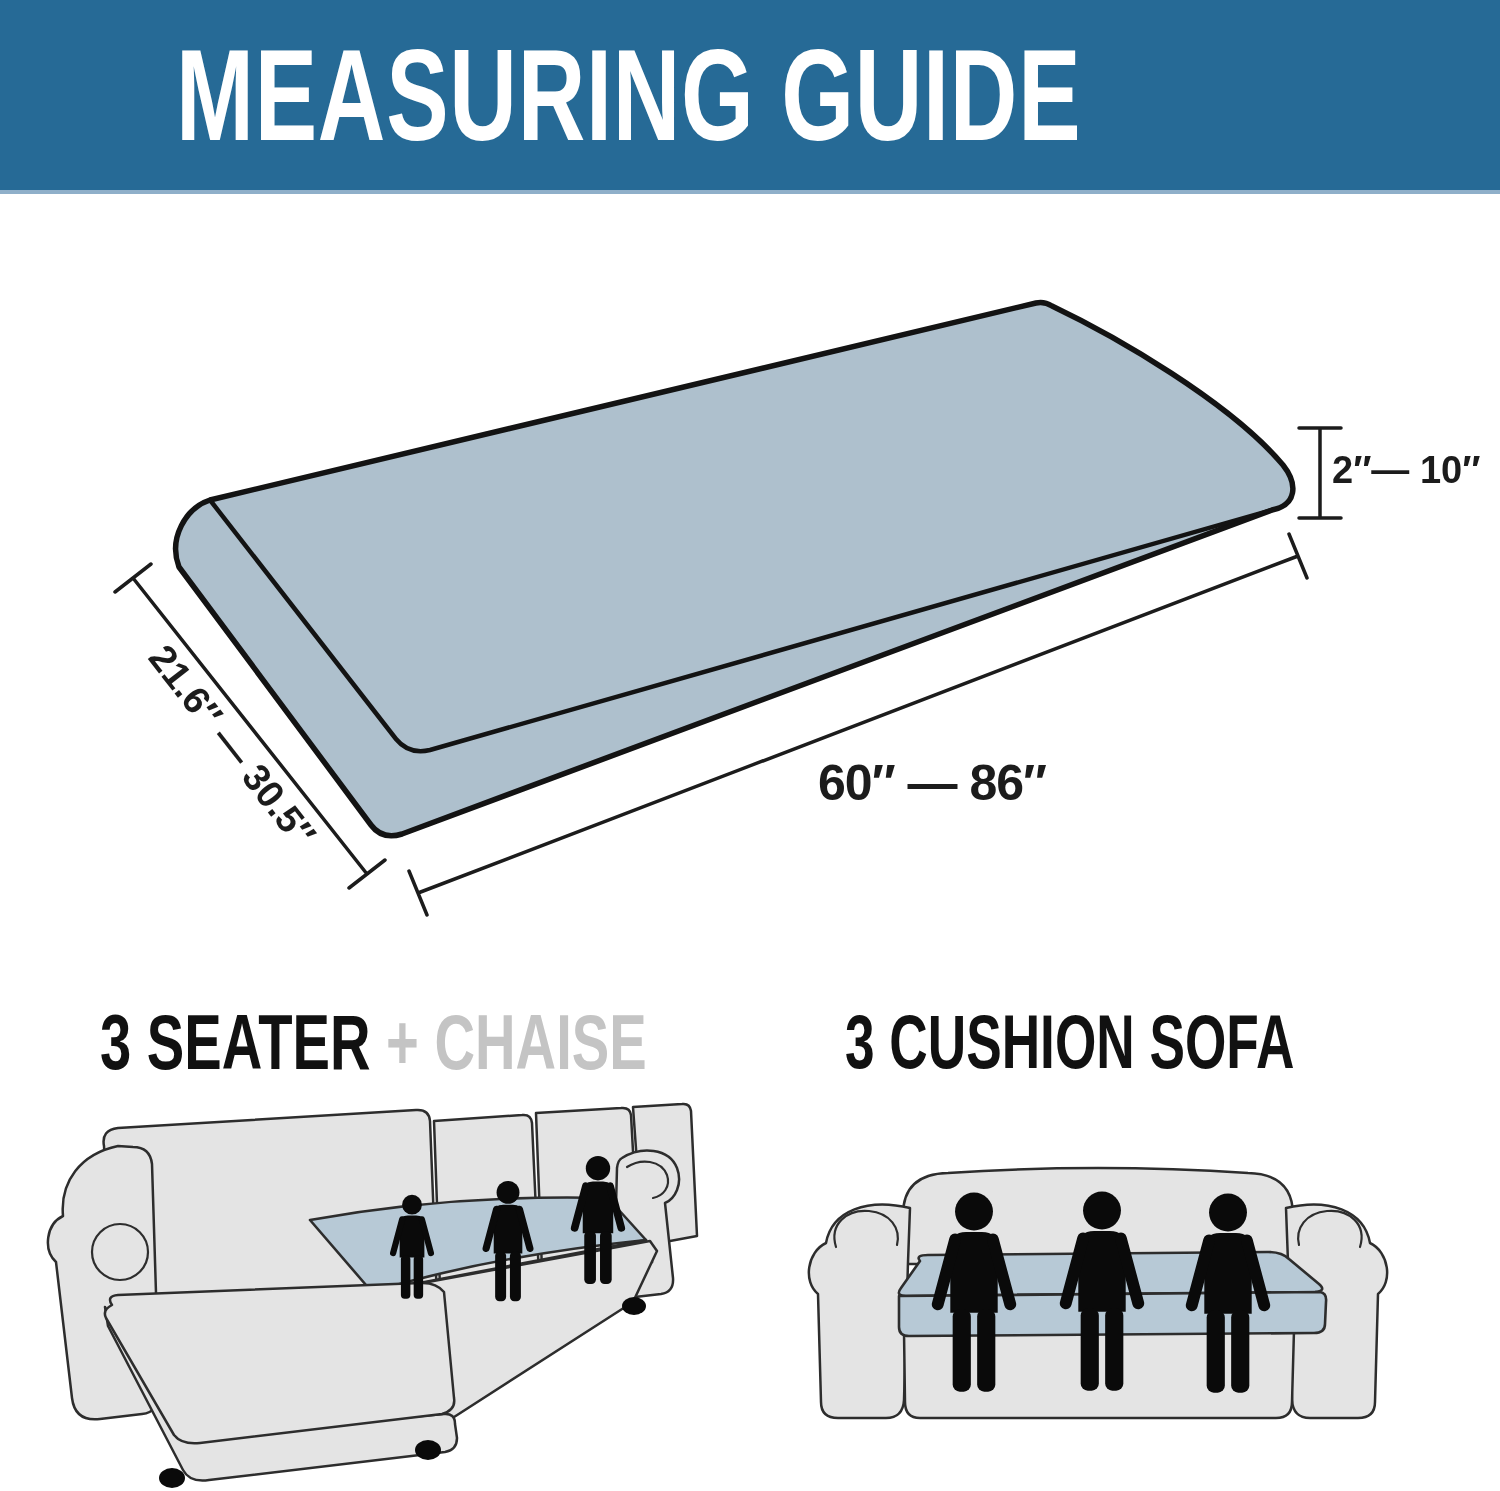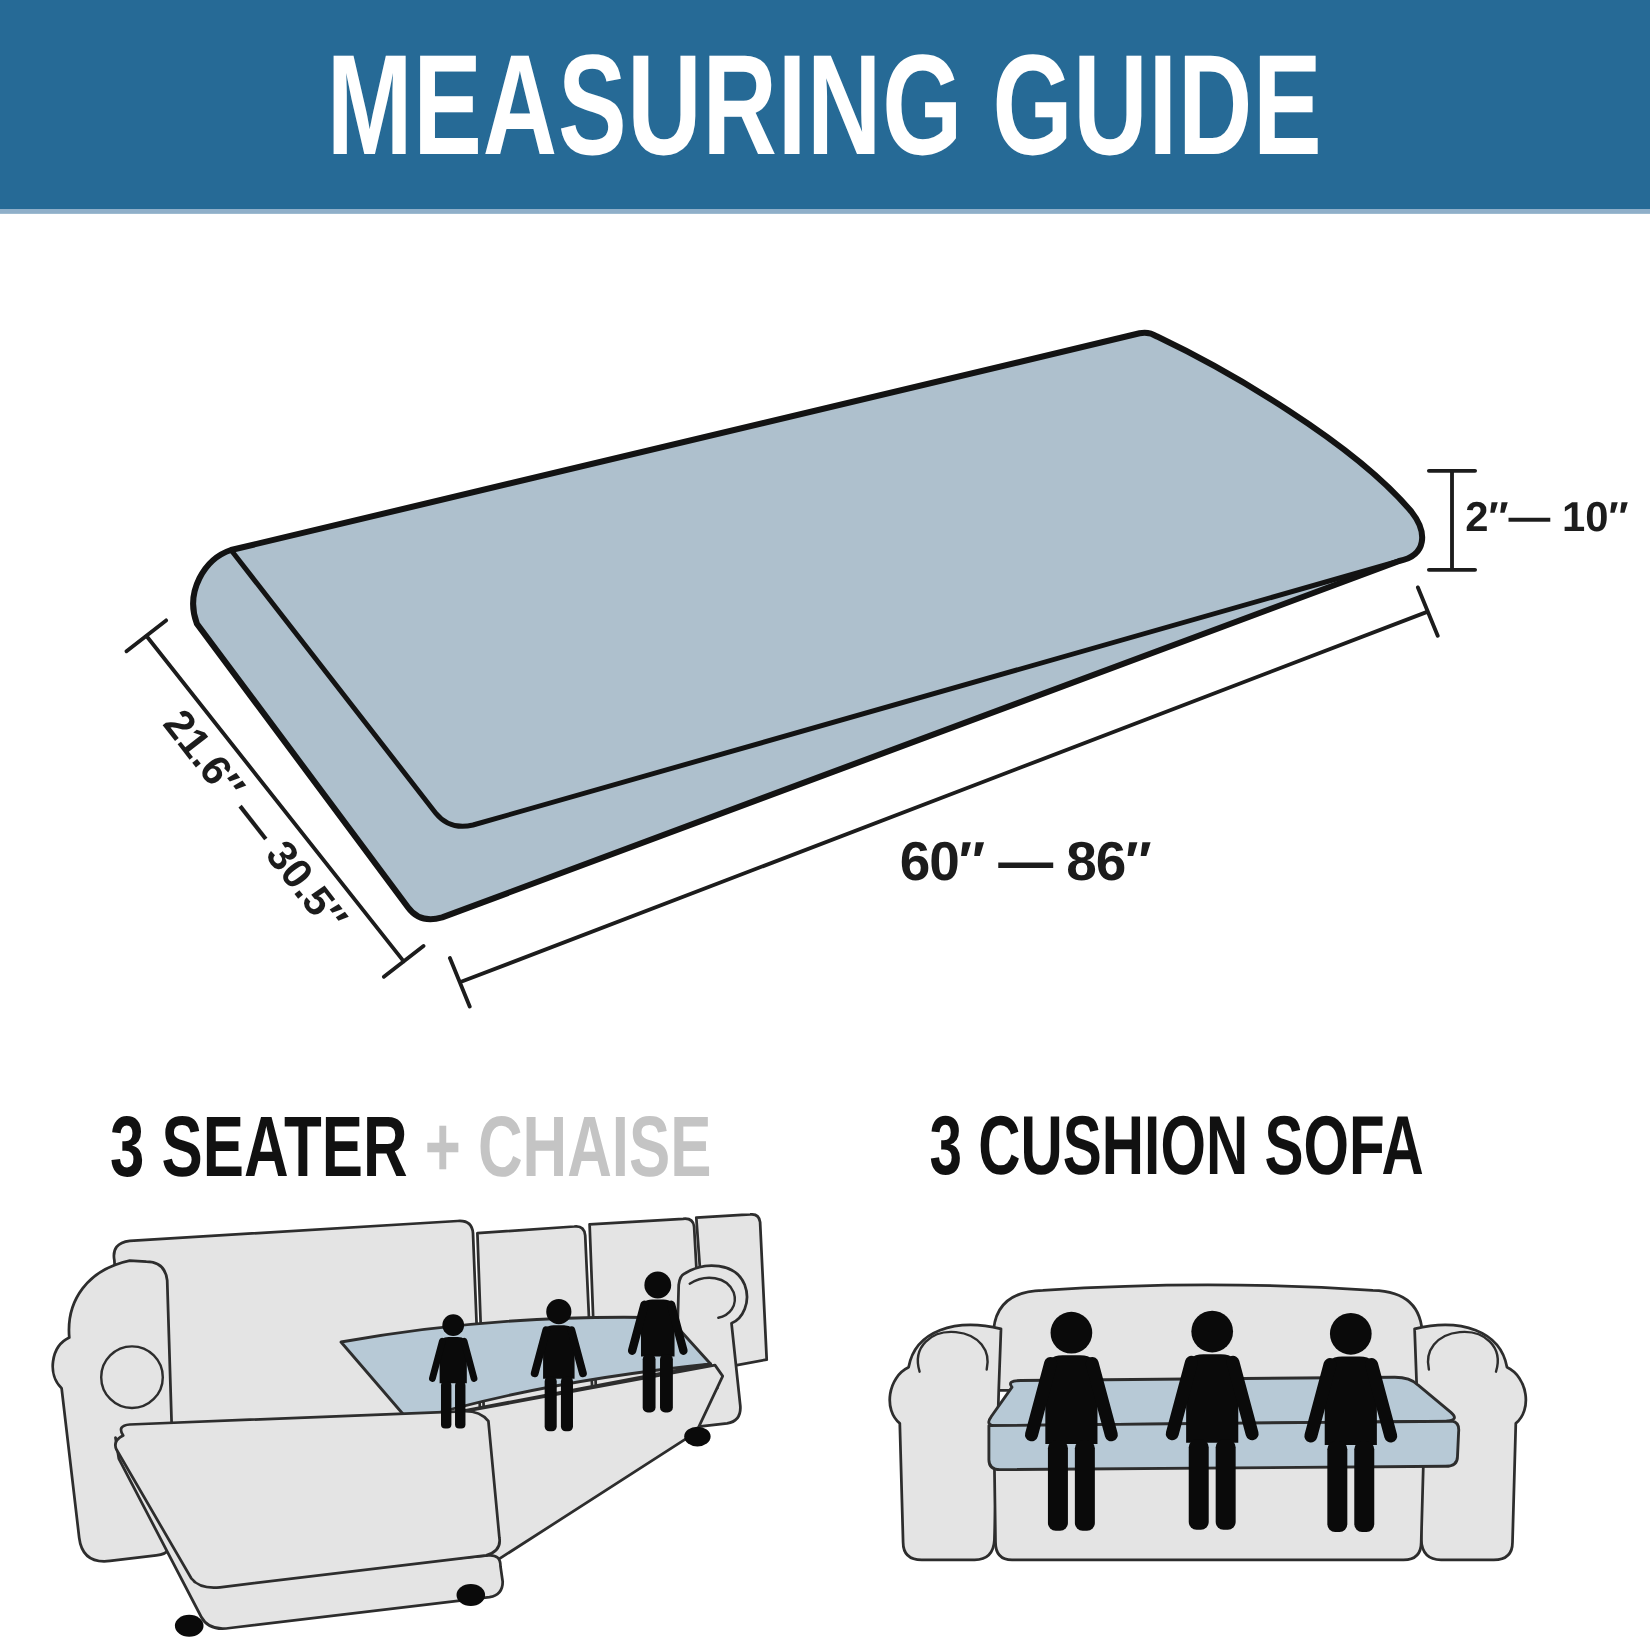--- a/index.html
+++ b/index.html
@@ -5,21 +5,21 @@
   html,body { margin:0; padding:0; background:#ffffff; }
   .page {
     position:relative; width:1500px; height:1491px;
     background:#ffffff; overflow:hidden;
     font-family:"Liberation Sans", sans-serif;
   }
   
   .header {
     position:absolute; left:0; top:0; width:1500px; height:190px;
     background:#266a96; border-bottom:4px solid #8fafc9;
-    display:flex; align-items:center; justify-content:center;
+    display:flex; align-items:center; justify-content:flex-start;
   }
   .header-title {
     color:#ffffff; font-weight:bold; font-size:130px; line-height:1;
     letter-spacing:1px; transform:scaleX(0.72); transform-origin:center center;
     white-space:nowrap;
   }
   
   .artwork { position:absolute; left:0; top:0; width:1500px; height:1491px; }
   
   .section-title {

